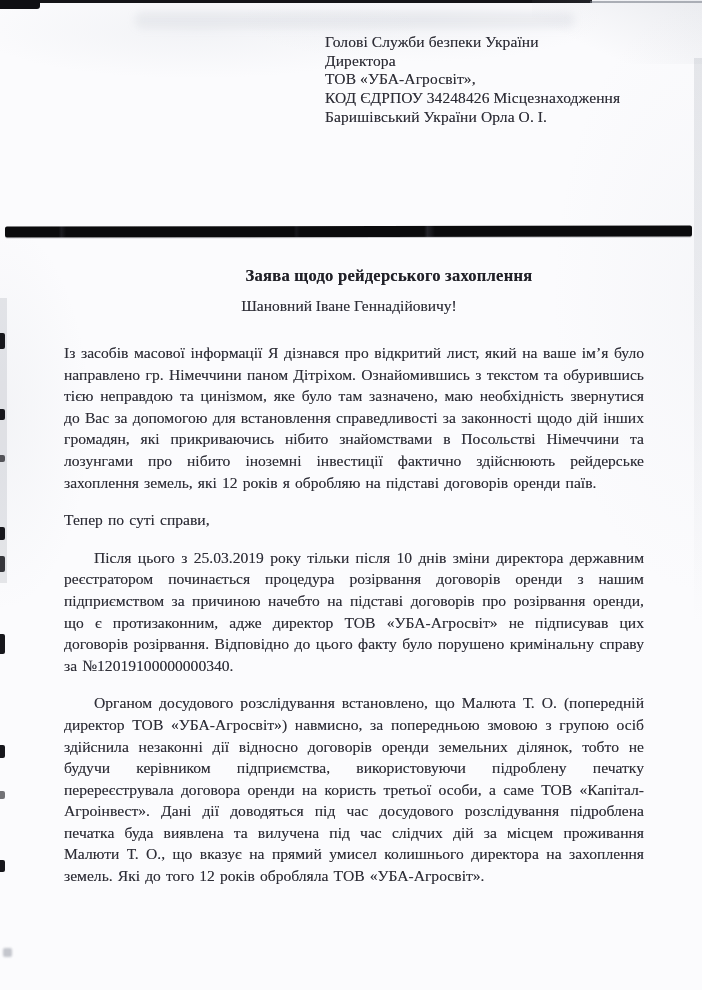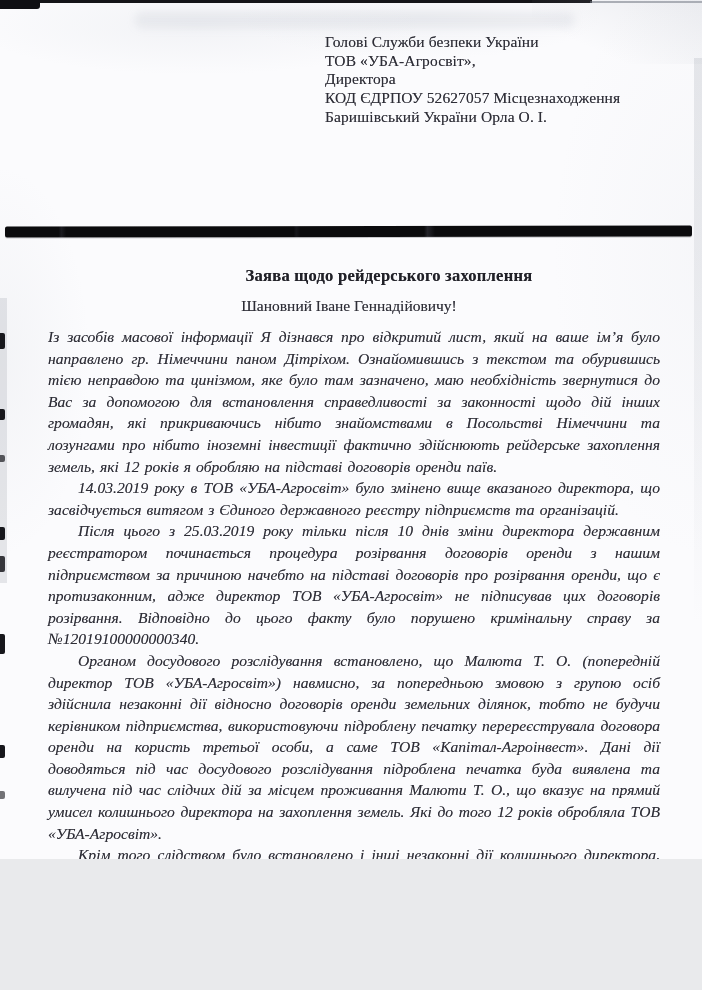--- a/index.html
+++ b/index.html
@@ -3,21 +3,21 @@
 <meta charset="utf-8">
 <style>
   html, body {
     margin: 0; padding: 0;
     background: #e9eaec;
     font-family: "Liberation Serif", serif;
   }
   .page {
     position: relative;
     width: 702px;
-    height: 859px;
+    height: 990px;
     margin: 0 auto;
     background-color: #fbfbfd;
     background-image:
       radial-gradient(ellipse 320px 70px at 28% 3%, rgba(185,192,202,0.14), transparent 70%),
       radial-gradient(ellipse 260px 60px at 60% 2%, rgba(185,192,202,0.12), transparent 70%),
       radial-gradient(ellipse 200px 400px at 100% 30%, rgba(190,196,206,0.08), transparent 75%),
       radial-gradient(ellipse 120px 260px at 0% 42%, rgba(175,182,192,0.10), transparent 75%);
     overflow: hidden;
     color: #2e2e37;
   }
@@ -90,21 +90,21 @@
     font-size: 15.5px;
     text-shadow: 0 0 0.5px rgba(46,46,55,0.5);
   }
   .body-text {
     position: absolute; left: 48px; top: 326px; width: 612px;
     font-size: 15.6px; line-height: 21.6px;
     text-align: justify;
     text-shadow: 0 0 0.5px rgba(46,46,55,0.5);
     word-spacing: 1.2px;
   }
-  .body-text p { margin: 0; font-style: italic; }
+  .body-text p { margin: 16px; }
   .body-text p.lead { margin-top: 5px; text-align: left; }
   .body-text p.ind { text-indent: 30px; }
 </style>
 </head>
 <body>
 
 <div class="page">
 
   <div class="top-line"></div>
   <div class="top-line-right"></div>
@@ -120,30 +120,29 @@
   <div class="edge-mark" style="top:527px;height:13px;"></div>
   <div class="edge-mark" style="top:556px;height:16px;opacity:.85;"></div>
   <div class="edge-mark" style="top:634px;height:20px;"></div>
   <div class="edge-mark" style="top:745px;height:13px;"></div>
   <div class="edge-mark" style="top:791px;height:8px;opacity:.6;"></div>
   <div class="edge-mark" style="top:860px;height:12px;"></div>
   <div class="bottom-speck"></div>
 
   <div class="recipient">
     <div class="r-line">Голові Служби безпеки України</div>
+    <div class="r-line">Директора</div>
     <div class="r-line">ТОВ «УБА-Агросвіт»,</div>
-    <div class="r-line">Директора</div>
-    <div class="r-line">КОД ЄДРПОУ 52627057 Місцезнаходження</div>
+    <div class="r-line">КОД ЄДРПОУ 34248426 Місцезнаходження</div>
     <div class="r-line">Баришівський України Орла О. І.</div>
   </div>
 
   <h1 class="doc-title">Заява щодо рейдерського захоплення</h1>
   <div class="greeting">Шановний Іване Геннадійовичу!</div>
 
   <div class="body-text">
     <p class="para">Із засобів масової інформації Я дізнався про відкритий лист, який на ваше ім’я було направлено гр. Німеччини паном Дітріхом. Ознайомившись з текстом та обурившись тією неправдою та цинізмом, яке було там зазначено, маю необхідність звернутися до Вас за допомогою для встановлення справедливості за законності щодо дій інших громадян, які прикриваючись нібито знайомствами в Посольстві Німеччини та лозунгами про нібито іноземні інвестиції фактично здійснюють рейдерське захоплення земель, які 12 років я обробляю на підставі договорів оренди паїв.</p>
-    <p class="para ind">14.03.2019 року в ТОВ «УБА-Агросвіт» було змінено вище вказаного директора, що засвідчується витягом з Єдиного державного реєстру підприємств та організацій.</p>
+    <p class="para lead">Тепер по суті справи,</p>
     <p class="para ind">Після цього з 25.03.2019 року тільки після 10 днів зміни директора державним реєстратором починається процедура розірвання договорів оренди з нашим підприємством за причиною начебто на підставі договорів про розірвання оренди, що є протизаконним, адже директор ТОВ «УБА-Агросвіт» не підписував цих договорів розірвання. Відповідно до цього факту було порушено кримінальну справу за №12019100000000340.</p>
     <p class="para ind">Органом досудового розслідування встановлено, що Малюта Т. О. (попередній директор ТОВ «УБА-Агросвіт») навмисно, за попередньою змовою з групою осіб здійснила незаконні дії відносно договорів оренди земельних ділянок, тобто не будучи керівником підприємства, використовуючи підроблену печатку перереєструвала договора оренди на користь третьої особи, а саме ТОВ «Капітал-Агроінвест». Дані дії доводяться під час досудового розслідування підроблена печатка буда виявлена та вилучена під час слідчих дій за місцем проживання Малюти Т. О., що вказує на прямий умисел колишнього директора на захоплення земель. Які до того 12 років обробляла ТОВ «УБА-Агросвіт».</p>
-    <p class="para ind">Крім того слідством було встановлено і інші незаконні дії колишнього директора, які привели до тяжких наслідків, я саме крадіжка палива на суму близько 17 млн. грн та інше.</p>
   </div>
 
 </div>
 
 </body></html>

